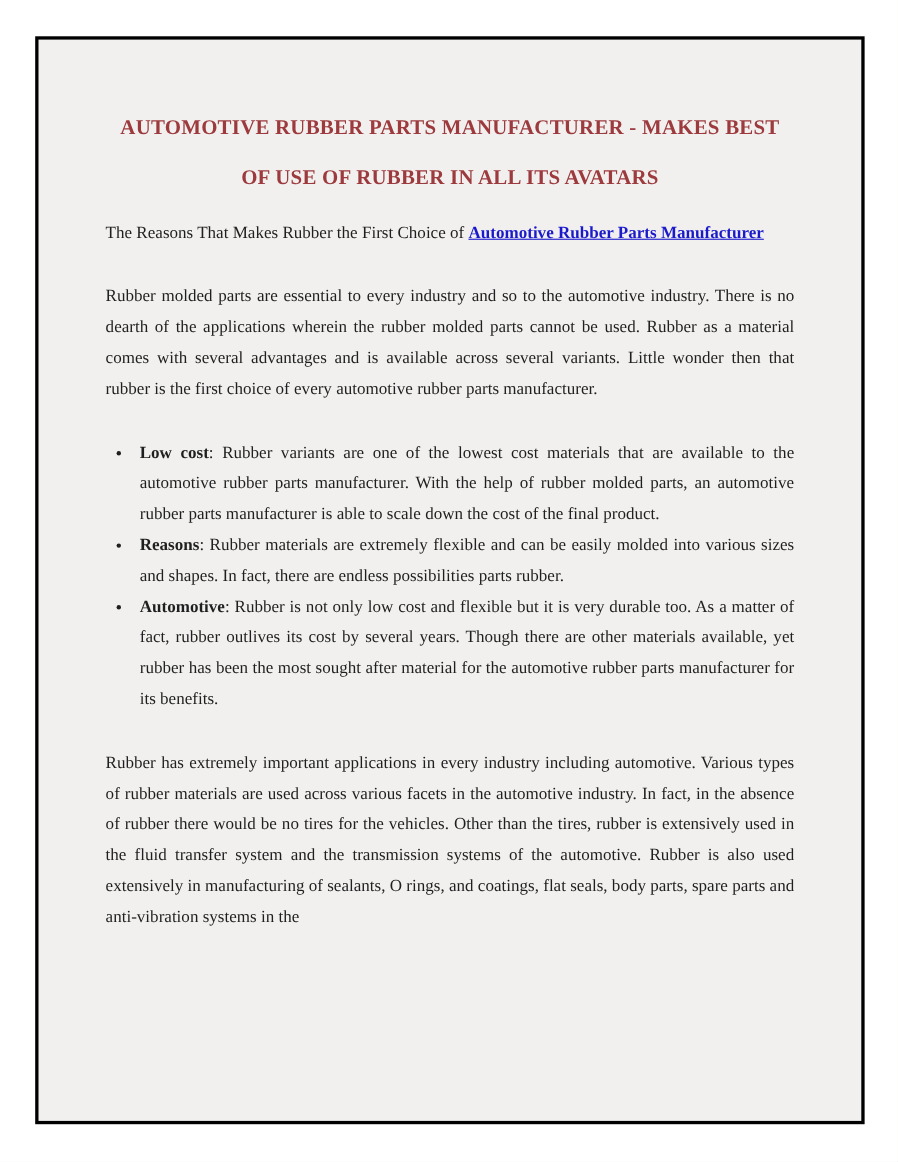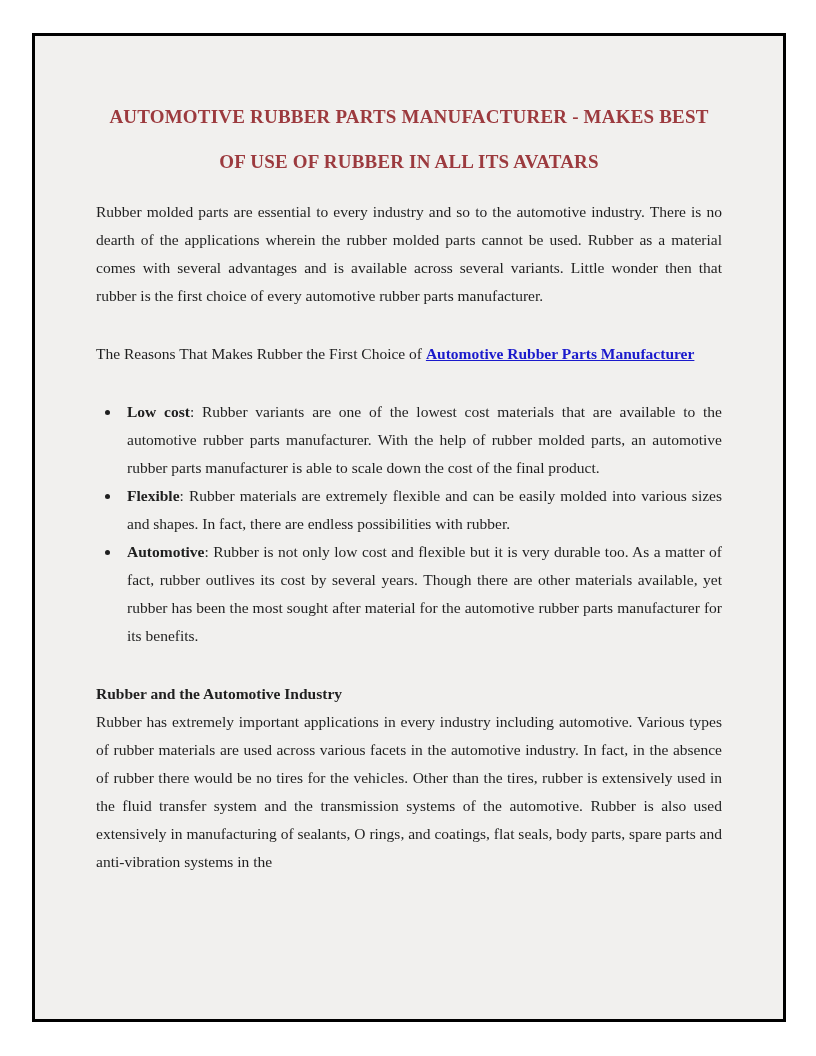--- a/index.html
+++ b/index.html
@@ -69,29 +69,28 @@
 </style>
 </head>
 <body>
 
 <div class="canvas">
   <div class="page">
     <div class="content">
 
       <h1 class="doc-title">AUTOMOTIVE RUBBER PARTS MANUFACTURER - MAKES BEST OF USE OF RUBBER IN ALL ITS AVATARS</h1>
 
+      <p class="body-para"><span>The Reasons That Makes Rubber the First Choice of </span><a class="doc-link" href="#">Automotive Rubber Parts Manufacturer</a></p>
+
       <p class="body-para">Rubber molded parts are essential to every industry and so to the automotive industry. There is no dearth of the applications wherein the rubber molded parts cannot be used. Rubber as a material comes with several advantages and is available across several variants. Little wonder then that rubber is the first choice of every automotive rubber parts manufacturer.</p>
-
-      <p class="body-para"><span>The Reasons That Makes Rubber the First Choice of </span><a class="doc-link" href="#">Automotive Rubber Parts Manufacturer</a></p>
 
       <ul class="bullet-list">
         <li><span class="bold">Low cost</span><span>: Rubber variants are one of the lowest cost materials that are available to the automotive rubber parts manufacturer. With the help of rubber molded parts, an automotive rubber parts manufacturer is able to scale down the cost of the final product.</span></li>
-        <li><span class="bold">Flexible</span><span>: Rubber materials are extremely flexible and can be easily molded into various sizes and shapes. In fact, there are endless possibilities with rubber.</span></li>
+        <li><span class="bold">Reasons</span><span>: Rubber materials are extremely flexible and can be easily molded into various sizes and shapes. In fact, there are endless possibilities parts rubber.</span></li>
         <li><span class="bold">Automotive</span><span>: Rubber is not only low cost and flexible but it is very durable too. As a matter of fact, rubber outlives its cost by several years. Though there are other materials available, yet rubber has been the most sought after material for the automotive rubber parts manufacturer for its benefits.</span></li>
       </ul>
 
-      <h2 class="sub-heading">Rubber and the Automotive Industry</h2>
 
       <p class="body-para no-gap">Rubber has extremely important applications in every industry including automotive. Various types of rubber materials are used across various facets in the automotive industry. In fact, in the absence of rubber there would be no tires for the vehicles. Other than the tires, rubber is extensively used in the fluid transfer system and the transmission systems of the automotive. Rubber is also used extensively in manufacturing of sealants, O rings, and coatings, flat seals, body parts, spare parts and anti-vibration systems in the</p>
 
     </div>
   </div>
 </div>
 
 </body></html>

